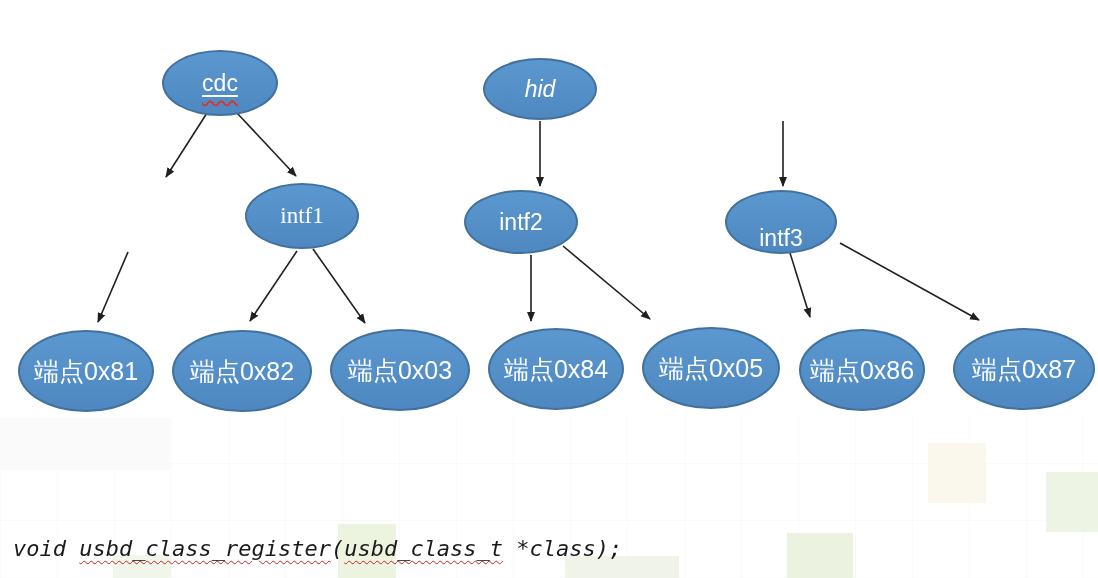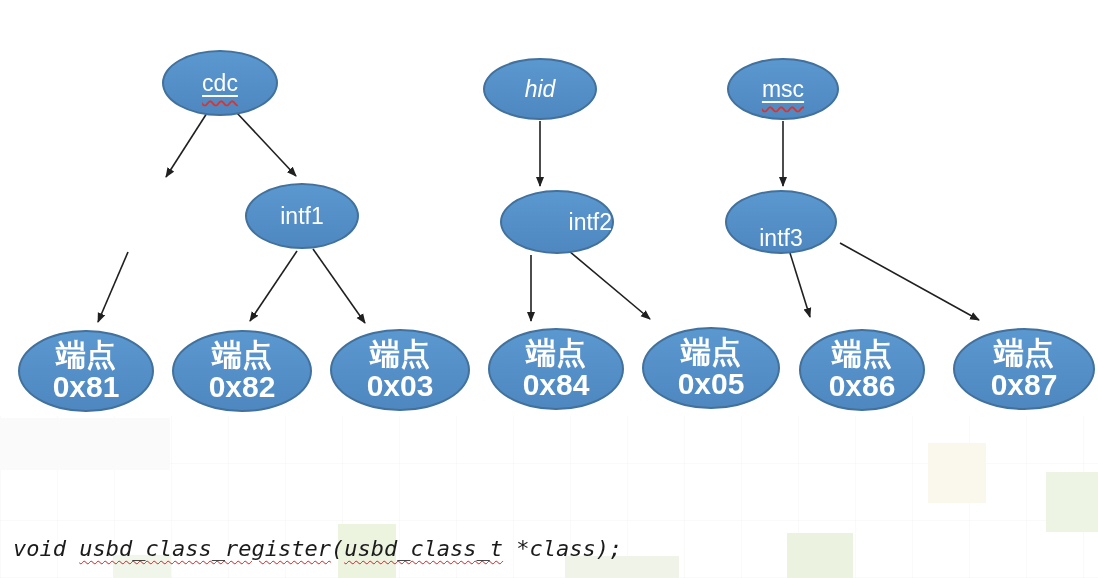--- a/index.html
+++ b/index.html
@@ -17,21 +17,21 @@
   .bgc{position:absolute;}
   
   .node{
     position:absolute;border-radius:50%;
     background:linear-gradient(180deg,#5c98d0 0%,#5590c9 45%,#4f88c0 100%);
     border:2px solid #41719c;
     display:flex;align-items:center;justify-content:center;
     color:#ffffff;box-sizing:border-box;text-align:center;
   }
   .cls,.itf{font-size:23px;}
-  .ep{flex-direction:column;font-size:30px;line-height:32px;font-weight:bold;}
+  .ep{flex-direction:row;font-size:25px;line-height:32px;}
   .wavy{text-decoration:underline wavy #d8352f;text-decoration-thickness:2px;text-underline-offset:9px;}
   .wline{text-decoration:underline solid #ffffff;text-decoration-thickness:2px;text-underline-offset:4px;}
   
   #edges{position:absolute;left:0;top:0;pointer-events:none;}
   #edges line{stroke:#202020;stroke-width:1.6;}
   
   .code{
     position:absolute;left:13px;top:474px;width:1080px;
     font-family:"DejaVu Sans Mono","Liberation Mono",monospace;
     font-size:22px;line-height:30px;color:#1b1b1b;white-space:pre;
@@ -71,28 +71,25 @@
     <line x1="790" y1="253" x2="810" y2="317" marker-end="url(#ah)"></line>
     <line x1="840" y1="243" x2="979" y2="320" marker-end="url(#ah)"></line>
   </svg>
 
   <div class="node cls" style="left:162px;top:50px;width:116px;height:66px;">
     <span class="wavy"><span class="wline">cdc</span></span>
   </div>
   <div class="node cls" style="left:483px;top:58px;width:114px;height:62px;font-style:italic;">
     <span>hid</span>
   </div>
-  <div class="node cls" style="left:727px;top:58px;width:112px;height:62px;">
-    <span class="wavy"><span class="wline">msc</span></span>
-  </div>
 
-  <div class="node itf" style="left:245px;top:183px;width:114px;height:66px;">
+  <div class="node itf" style="left:245px;top:183px;width:114px;height:66px;font-family:Liberation Serif, serif;">
     <span>intf1</span>
   </div>
-  <div class="node itf" style="left:500px;top:190px;width:114px;height:64px;justify-content:flex-end;">
+  <div class="node itf" style="left:464px;top:190px;width:114px;height:64px;">
     <span>intf2</span>
   </div>
   <div class="node itf" style="left:725px;top:190px;width:112px;height:64px;align-items:flex-end;">
     <span>intf3</span>
   </div>
 
   <div class="node ep" style="left:18px;top:330px;width:136px;height:82px;">
     <span>端点</span>
     <span>0x81</span>
   </div>

